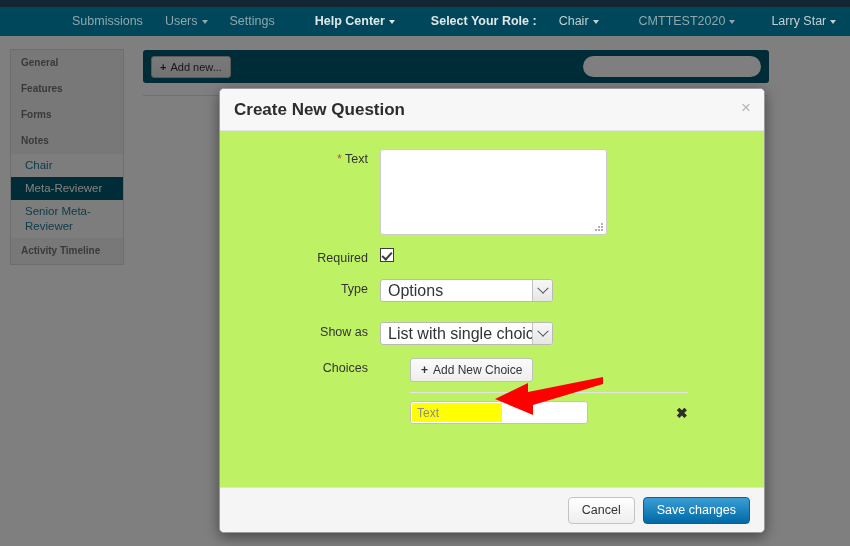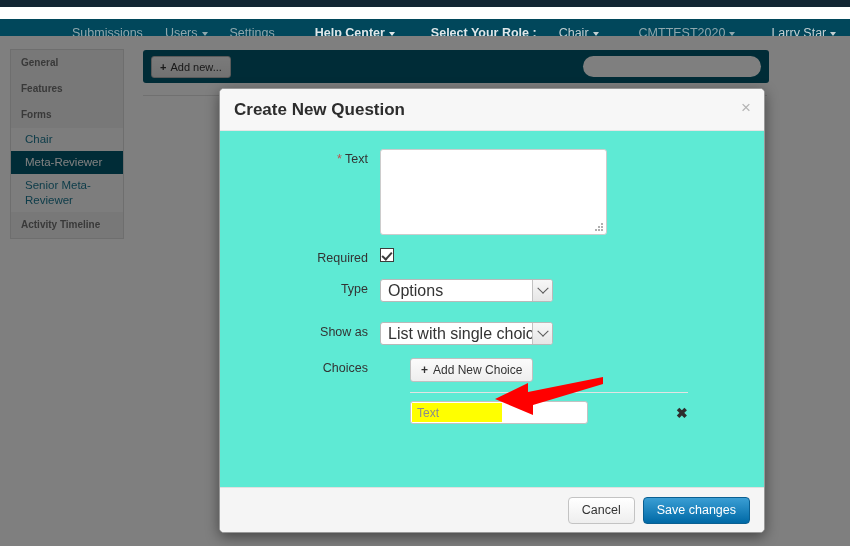--- a/index.html
+++ b/index.html
@@ -20,21 +20,21 @@
 
   
   .topstrip {
     position: absolute; left: 0; top: 0;
     width: 850px; height: 7px;
     background: #132633;
   }
 
   
   .navbar {
-    position: absolute; left: 0; top: 19px;
+    position: absolute; left: 0; top: 7px;
     width: 850px; height: 29px;
     background: #01475b;
     display: flex;
     align-items: center;
     padding-left: 72px;
   }
   .nav-item {
     color: #8fa7ad;
     font-size: 12.5px;
     white-space: nowrap;
@@ -169,21 +169,21 @@
     font-size: 17px;
     color: #b5b5b5;
     cursor: pointer;
     line-height: 18px;
     font-family: "Liberation Sans", sans-serif;
   }
   .modal-body {
     position: relative;
     height: 357px;
     padding: 18px 16px 0 16px;
-    background: #5eead4;
+    background: #bef264;
   }
   .modal-footer {
     position: absolute; left: 0; bottom: 0;
     width: 100%; height: 45px;
     background: #f5f5f5;
     border-top: 1px solid #e0e0e0;
     display: flex; align-items: center;
     justify-content: flex-end;
     padding-right: 14px;
     gap: 8px;
@@ -369,20 +369,21 @@
     <div class="nav-gap-md"></div>
     <div class="nav-item semi"><span>Larry Star</span><span class="caret"></span></div>
   </div>
 
   <div class="page">
 
     <div class="sidebar">
       <div class="side-main"><span>General</span></div>
       <div class="side-main"><span>Features</span></div>
       <div class="side-main"><span>Forms</span></div>
+      <div class="side-main"><span>Notes</span></div>
       <div class="side-sub-wrap">
         <div class="side-sub"><span>Chair</span></div>
         <div class="side-sub active"><span>Meta-Reviewer</span></div>
         <div class="side-sub"><span>Senior Meta-Reviewer</span></div>
       </div>
       <div class="side-main"><span>Activity Timeline</span></div>
     </div>
 
     <div class="content">
       <div class="toolbar">

